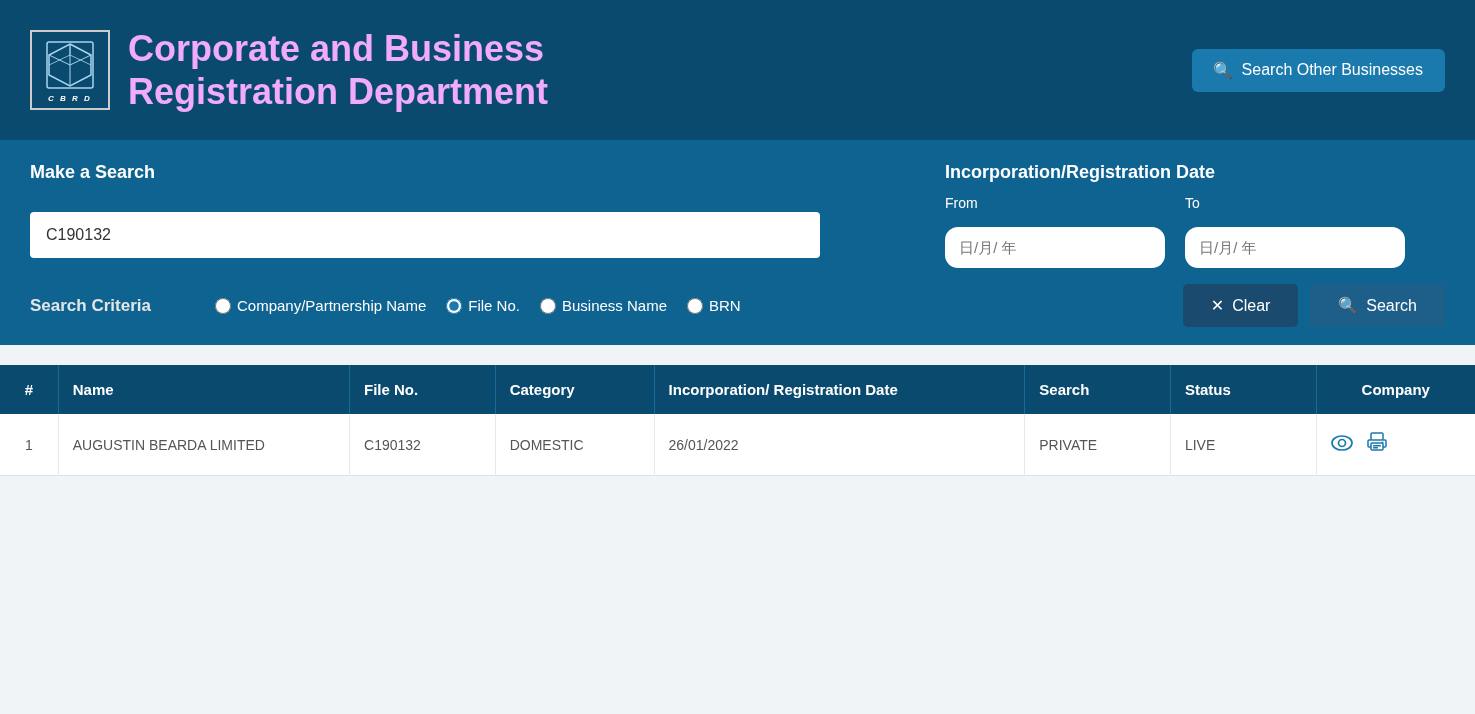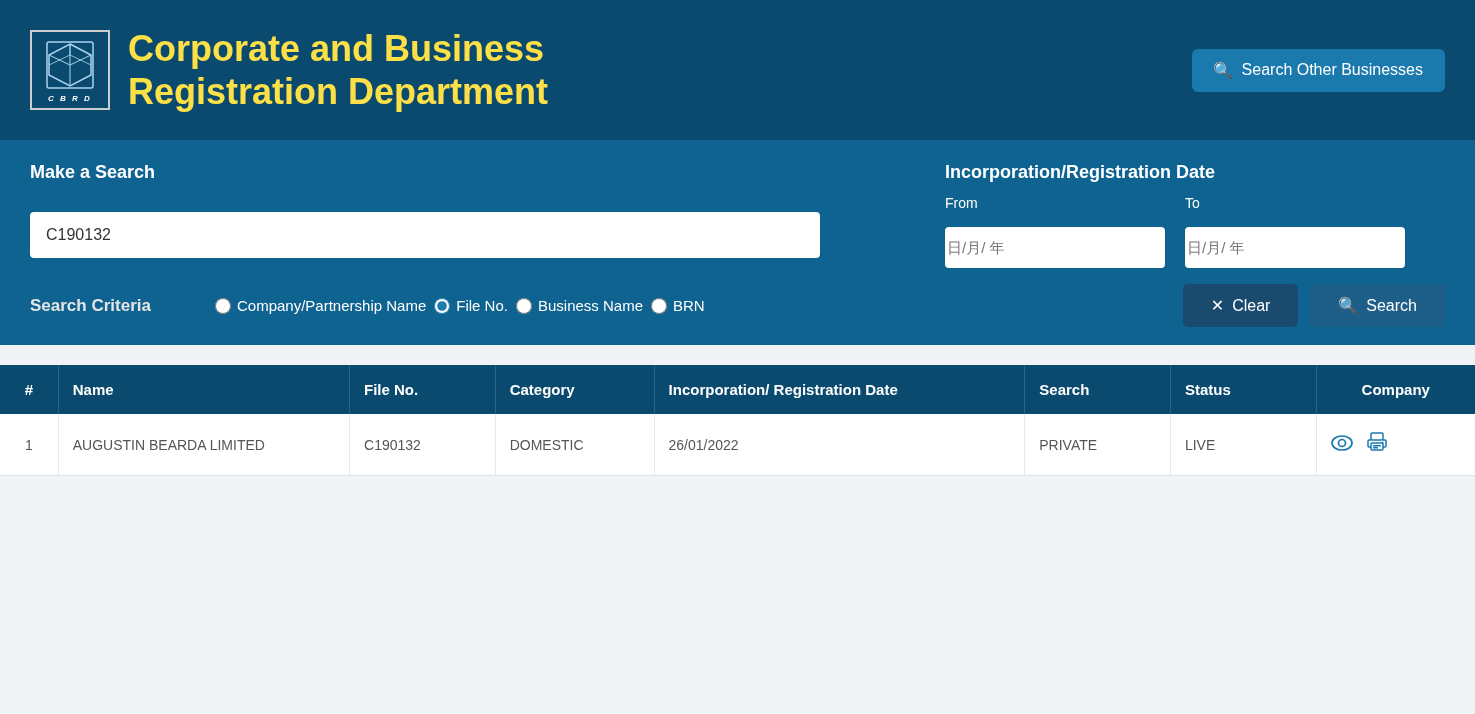--- a/index.html
+++ b/index.html
@@ -35,21 +35,21 @@
     }
     .logo-text {
       color: #fff;
       font-size: 8px;
       letter-spacing: 2px;
       margin-top: 2px;
       font-weight: bold;
       font-style: italic;
     }
     .header-title {
-      color: #fde047;
+      color: #f0abfc;
       font-size: 36px;
       font-weight: bold;
       line-height: 1.2;
     }
     .search-other-btn {
       background: #1a7aad;
       color: #fff;
       border: none;
       border-radius: 6px;
       padding: 12px 22px;
@@ -110,24 +110,24 @@
     .date-group {
       display: flex;
       flex-direction: column;
       gap: 16px;
     }
     .date-group-label {
       color: #fff;
       font-size: 14px;
     }
     .date-input {
-      padding: 12px 2px;
+      padding: 12px 14px;
       font-size: 15px;
       border: none;
-      border-radius: 4px;
+      border-radius: 13px;
       background: #fff;
       color: #888;
       outline: none;
       width: 220px;
     }
 
     
     .criteria-row {
       display: flex;
       align-items: center;
@@ -136,21 +136,21 @@
     }
     .criteria-label {
       color: #e5e5e5;
       font-size: 17px;
       font-weight: bold;
       min-width: 155px;
     }
     .radio-group {
       display: flex;
       align-items: center;
-      gap: 8px;
+      gap: 20px;
       flex: 1;
     }
     .radio-item {
       display: flex;
       align-items: center;
       gap: 6px;
       color: #fff;
       font-size: 15px;
       cursor: pointer;
     }

